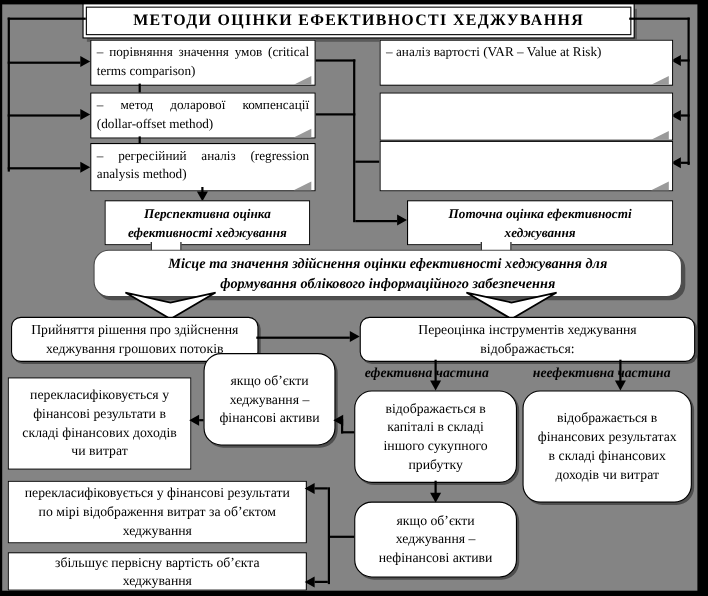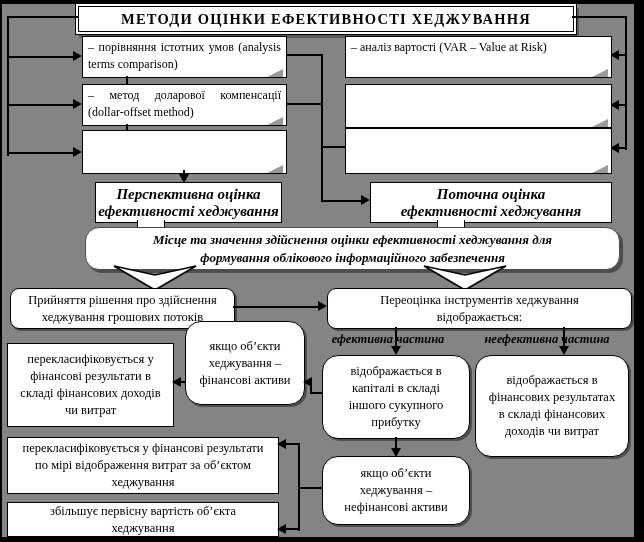--- a/index.html
+++ b/index.html
@@ -35,21 +35,21 @@
   .mtext{display:block;padding:2px 5px;text-align:justify;}
   .w190{max-width:196px;}
   .fold{
     position:absolute;right:3px;bottom:0;width:0;height:0;
     border-left:16px solid transparent;border-bottom:8px solid #9a9a9a;
   }
   
   .eval-box{
     position:absolute;background:#fff;border:1px solid #000;
     display:flex;align-items:center;justify-content:center;text-align:center;
-    font-weight:bold;font-style:italic;font-size:15px;line-height:17px;
+    font-weight:bold;font-style:italic;font-size:12px;line-height:17px;
   }
   .eval-box span{display:block;max-width:190px;}
   
   .pipe{position:absolute;width:26px;height:9px;background:#fff;border-left:1px solid #000;border-right:1px solid #000;}
   
   .banner{
     position:absolute;left:85px;top:227px;width:533px;height:41px;
     background:#fff;border:1px solid #4a4a4a;border-radius:14px;
     box-shadow:3px 3px 0 #4e4e4e;
     display:flex;align-items:center;justify-content:center;text-align:center;
@@ -109,28 +109,29 @@
 <div class="tri tri-l" style="left:610px;top:143px"></div>
 
 <div class="vline" style="left:321px;top:54px;height:148px"></div>
 <div class="hline" style="left:285px;top:54px;width:38px"></div>
 <div class="hline" style="left:285px;top:103px;width:38px"></div>
 <div class="hline" style="left:323px;top:146px;width:22px"></div>
 <div class="hline" style="left:323px;top:200px;width:38px"></div>
 <div class="tri tri-r" style="left:361px;top:195px"></div>
 
 <div class="mbox" style="left:82px;top:36px;width:203px;height:40px">
-  <span class="mtext">– порівняння істотних умов (analysis terms comparison)</span>
+  <span class="mtext">– порівняння значення умов (critical terms comparison)</span>
   <span class="fold"></span>
 </div>
 <div class="mbox" style="left:82px;top:84px;width:203px;height:40px">
   <span class="mtext">– метод доларової компенсації (dollar-offset method)</span>
   <span class="fold"></span>
 </div>
 <div class="mbox" style="left:82px;top:130px;width:203px;height:42px">
+  <span class="mtext">– регресійний аналіз (regression analysis method)</span>
   <span class="fold"></span>
 </div>
 
 <div class="mbox" style="left:345px;top:36px;width:265px;height:40px">
   <span class="mtext w190">– аналіз вартості (VAR – Value at Risk)</span>
   <span class="fold"></span>
 </div>
 <div class="mbox" style="left:345px;top:84px;width:265px;height:42px">
   <span class="fold"></span>
 </div>

